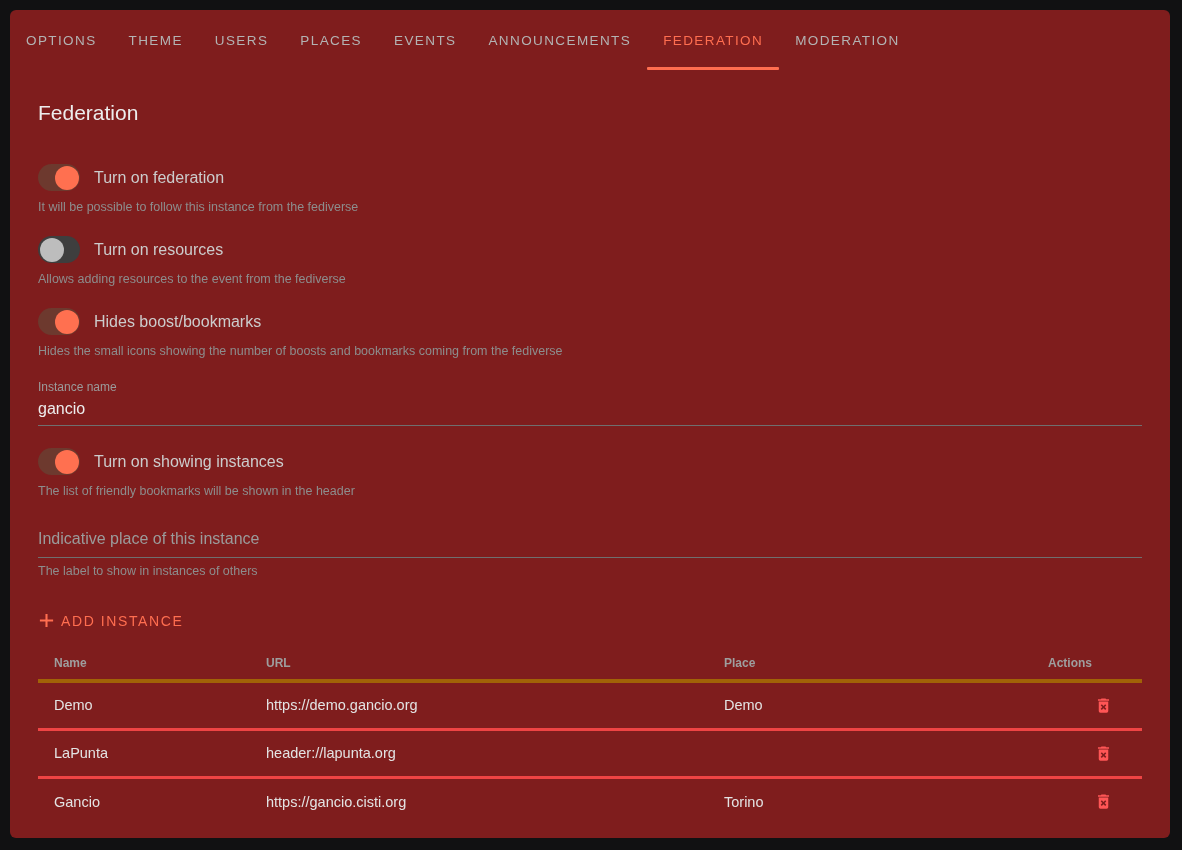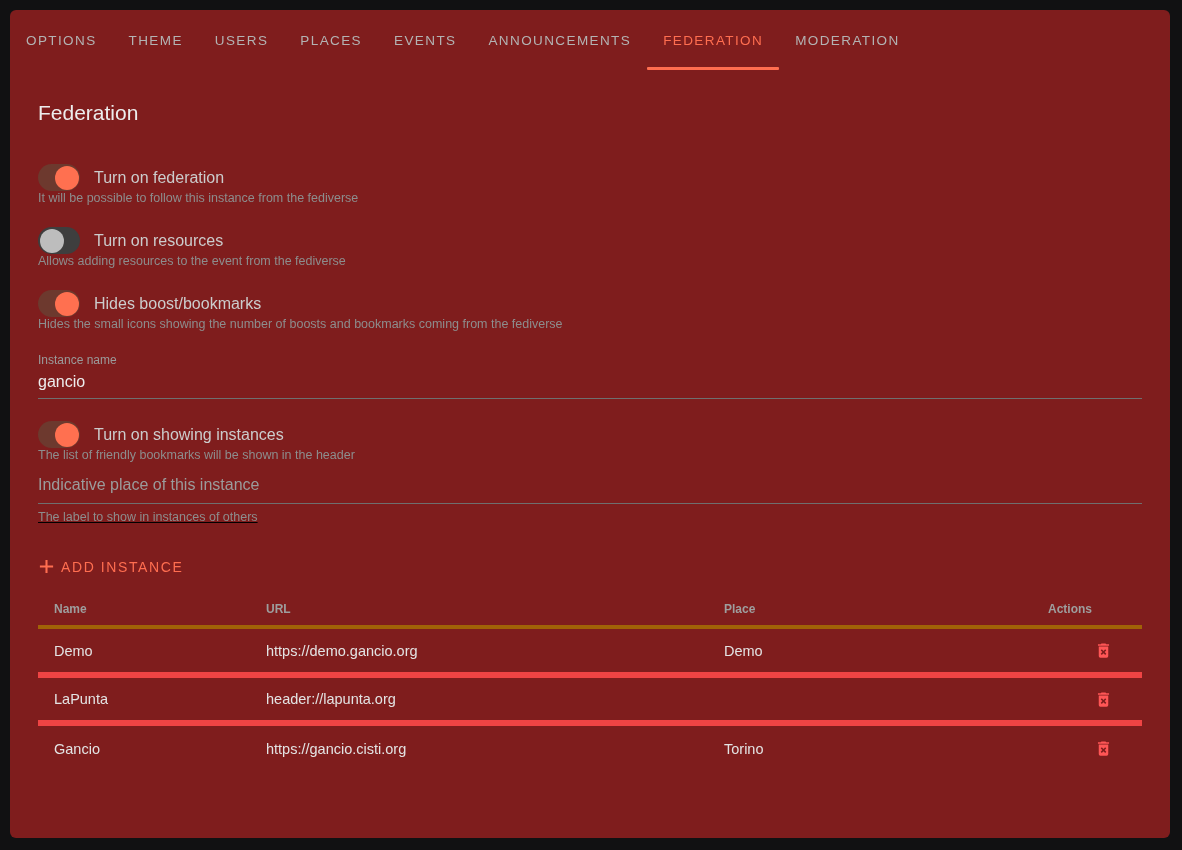--- a/index.html
+++ b/index.html
@@ -74,20 +74,21 @@
     transition: none;
   }
   .switch.on { background: #6d392e; }
   .switch.on .thumb { left: auto; right: 1.5px; background: #ff7050; }
   .switch-label {
     margin-left: 14px;
     font-size: 16px;
     color: #cccccc;
   }
   .hint {
+    margin-top: 9px;
     font-size: 12.5px;
     color: #8d8d8d;
     line-height: 14px;
   }
   
   .field { margin-top: 22px; }
   .field-label { font-size: 12px; color: #9b9b9b; }
   .field-input-wrap { border-bottom: 1px solid #6f6f6f; padding-bottom: 7px; }
   .field input {
     width: 100%;
@@ -95,21 +96,21 @@
     border: none;
     outline: none;
     font-family: "Liberation Sans", sans-serif;
     font-size: 16px;
     color: #ededed;
     margin-top: 6px;
     padding: 0;
   }
   .field input::placeholder { color: #9b9b9b; opacity: 1; }
   .field .hint { margin-top: 6px; }
-  .field.placeholder-field { margin-top: 8px; text-decoration: underline; }
+  .field.placeholder-field { margin-top: 26px; }
   .field.placeholder-field .field-input-wrap { padding-bottom: 9px; }
   
   .add-btn {
     margin-top: 28px;
     display: inline-flex;
     align-items: center;
     gap: 6px;
     background: transparent;
     border: none;
     color: #ff6e50;
@@ -138,21 +139,21 @@
     border-bottom: 4px solid #a16207;
     vertical-align: middle;
   }
   table.instances th.col-actions { padding-left: 0; }
   table.instances td {
     height: 48px;
     font-size: 14.5px;
     color: #e3e3e3;
     padding: 0 0 0 16px;
     vertical-align: middle;
-    border-bottom: 6px solid #ef4444;
+    border-bottom: 3px solid #ef4444;
   }
   table.instances tbody tr:last-child td { border-bottom: none; }
   td.cell-actions { text-align: center; padding-left: 0; }
   .trash-btn {
     background: transparent;
     border: none;
     cursor: pointer;
     padding: 4px;
     line-height: 0;
   }

